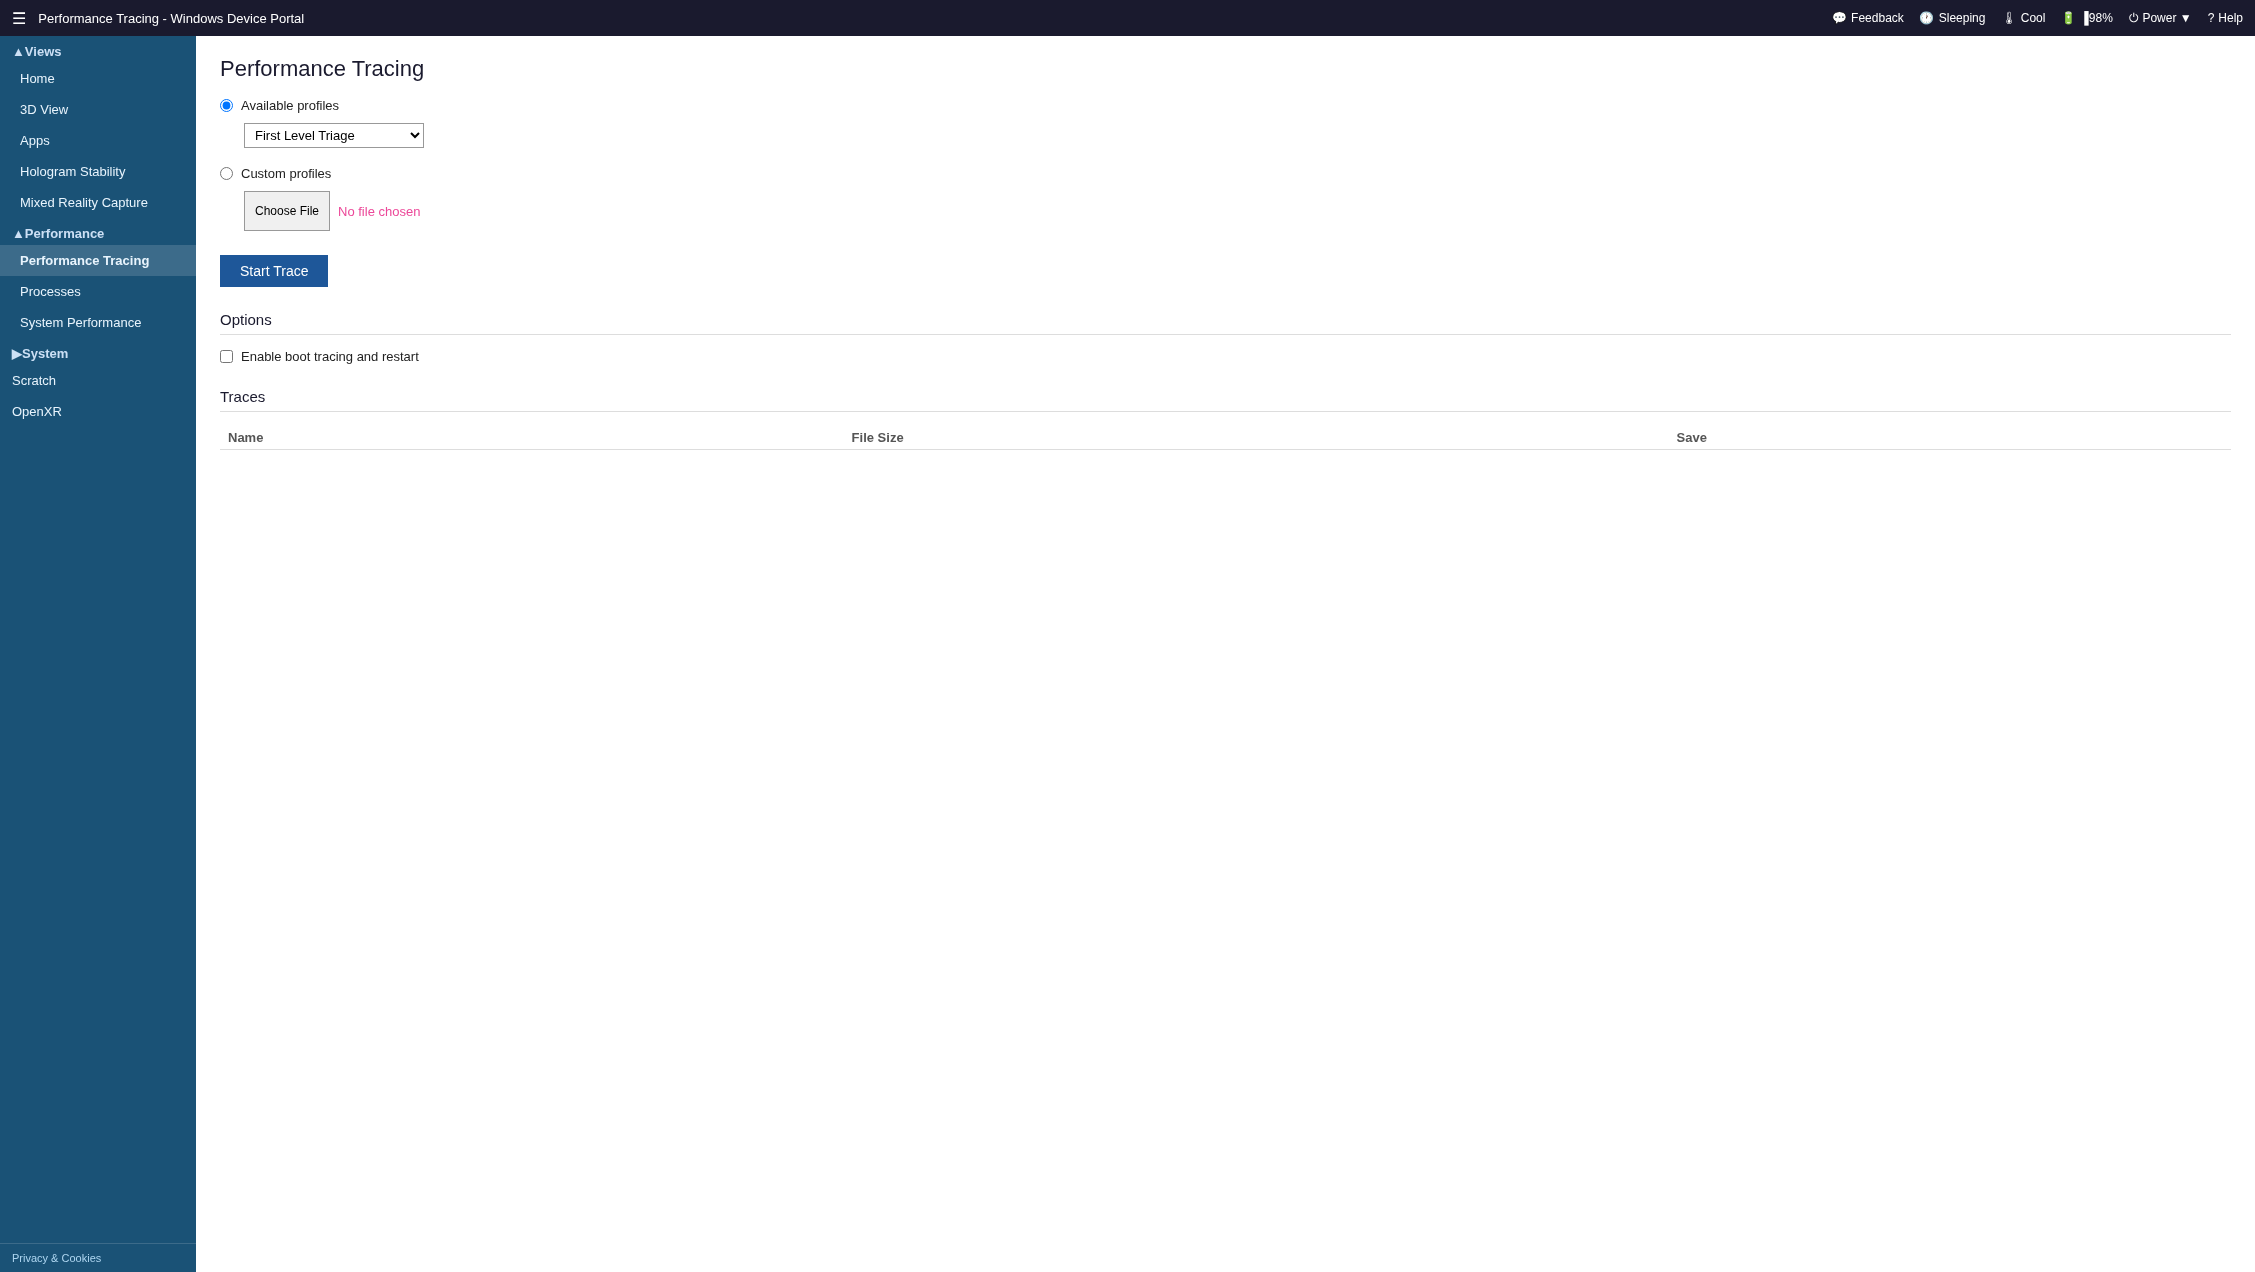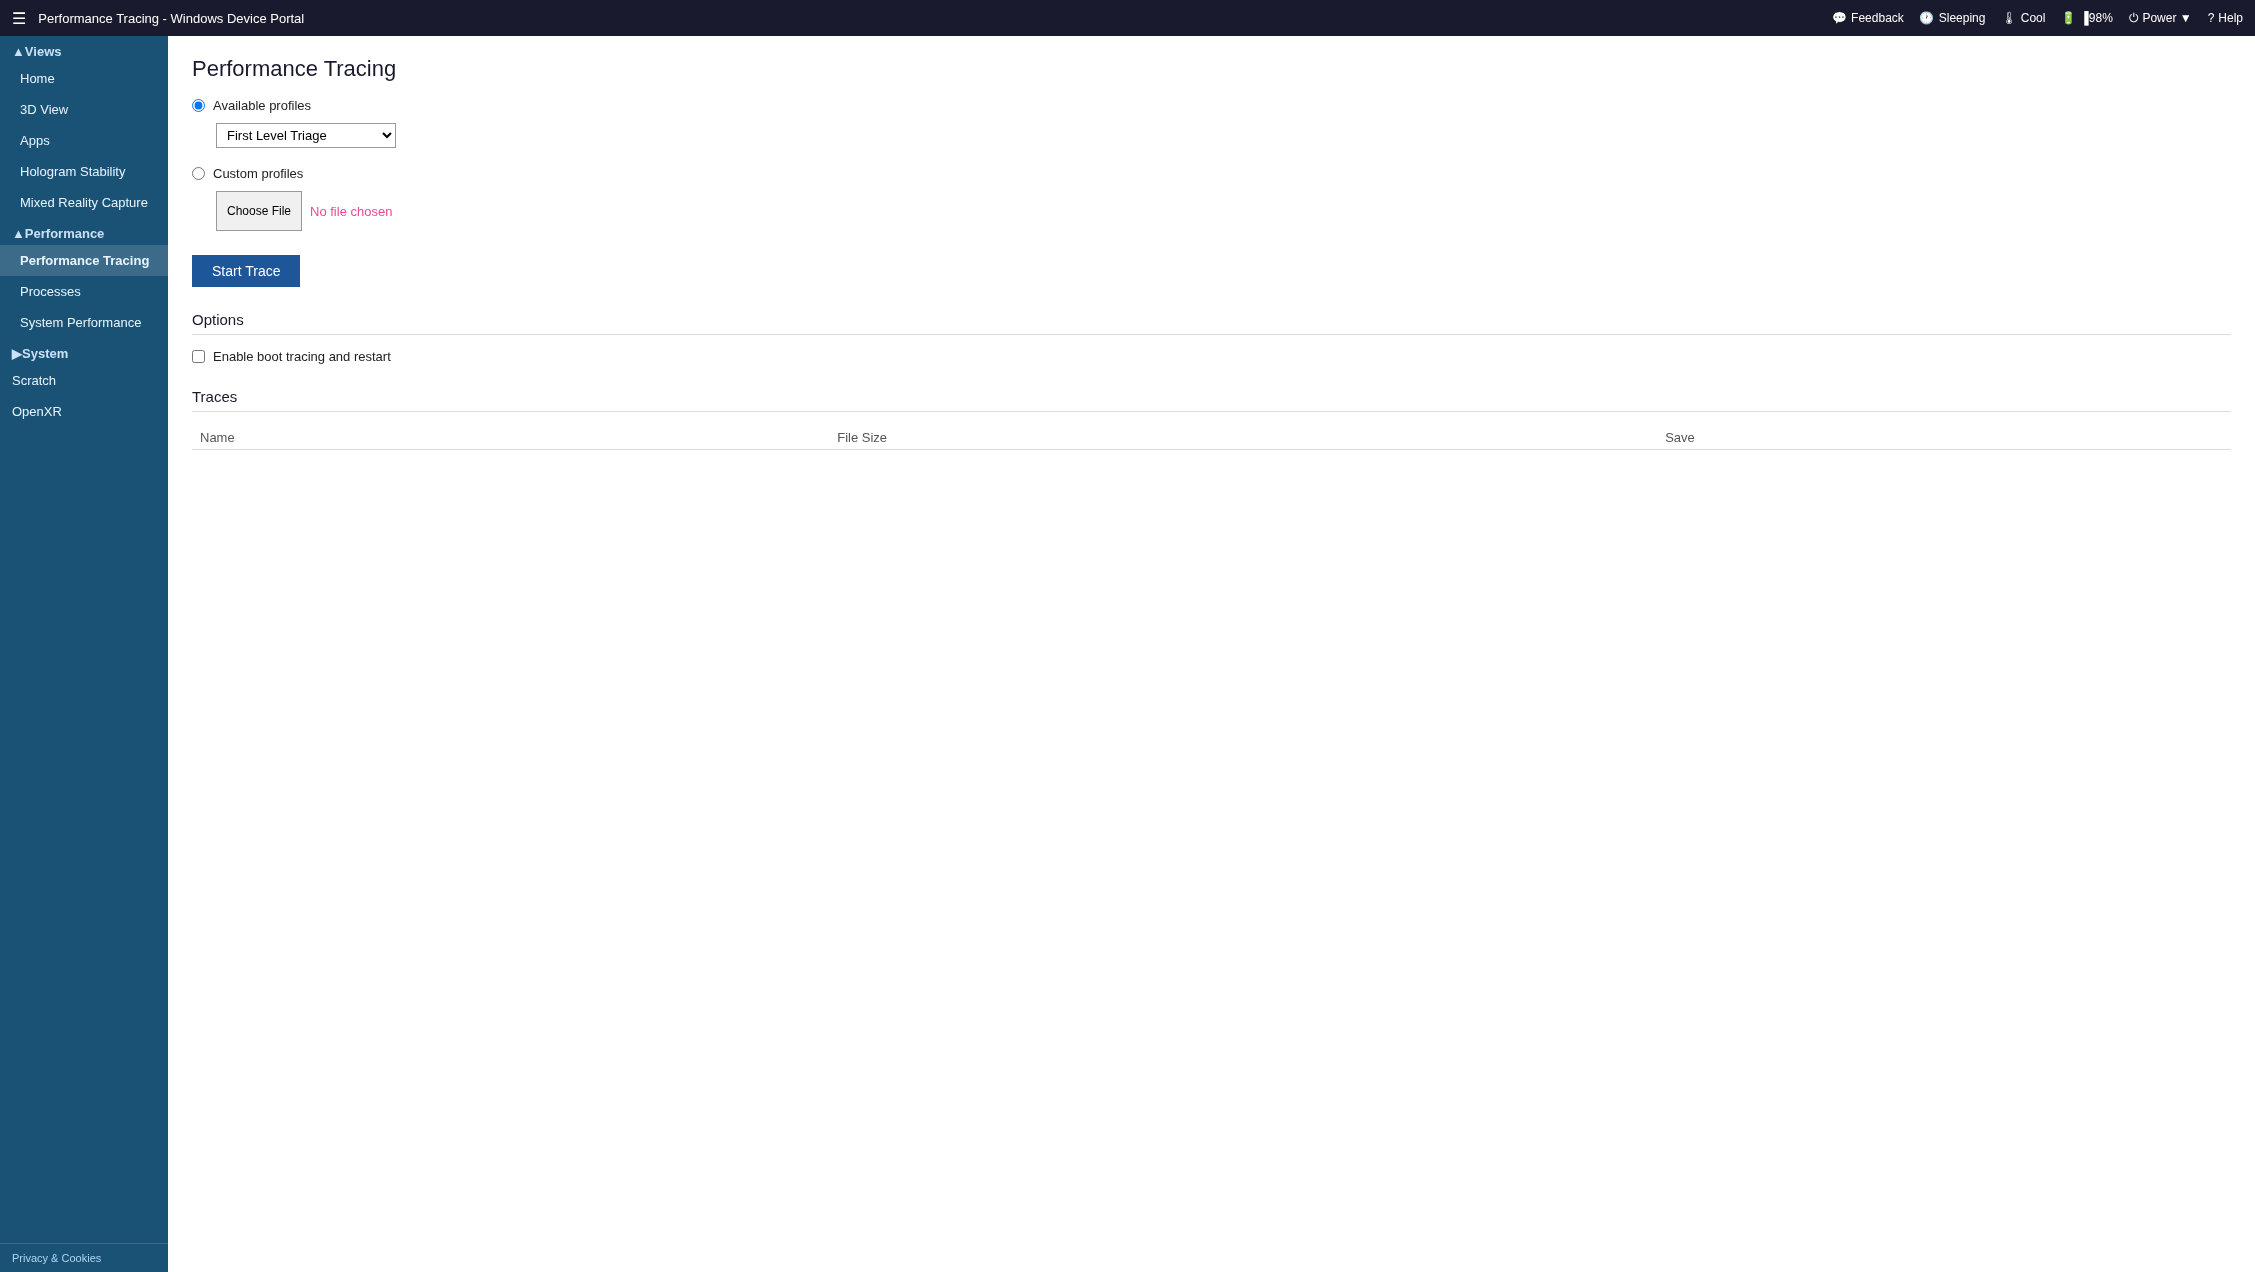--- a/index.html
+++ b/index.html
@@ -20,21 +20,21 @@
     #topbar .topbar-actions { display: flex; align-items: center; gap: 16px; font-size: 12px; }
     #topbar .topbar-actions span { display: flex; align-items: center; gap: 4px; cursor: pointer; }
 
     
     #main-layout { display: flex; flex: 1; overflow: hidden; }
 
     
     #sidebar {
       background: #1a5276;
       color: #fff;
-      width: 168px;
+      width: 196px;
       flex-shrink: 0;
       display: flex;
       flex-direction: column;
       overflow-y: auto;
       position: relative;
     }
     #sidebar .collapse-btn {
       position: absolute;
       right: -14px;
       top: 12px;
@@ -151,21 +151,21 @@
     .checkbox-row label { font-size: 13px; color: #222; }
 
     
     .traces-table {
       width: 100%;
       border-collapse: collapse;
       margin-top: 8px;
     }
     .traces-table th {
       text-align: left;
-      font-weight: 400;
+      font-weight: 700;
       font-size: 13px;
       color: #555;
       padding: 4px 8px;
       border-bottom: 1px solid #ddd;
     }
 
     
     #sidebar::-webkit-scrollbar { width: 4px; }
     #sidebar::-webkit-scrollbar-thumb { background: rgba(255,255,255,0.3); }
   </style>

